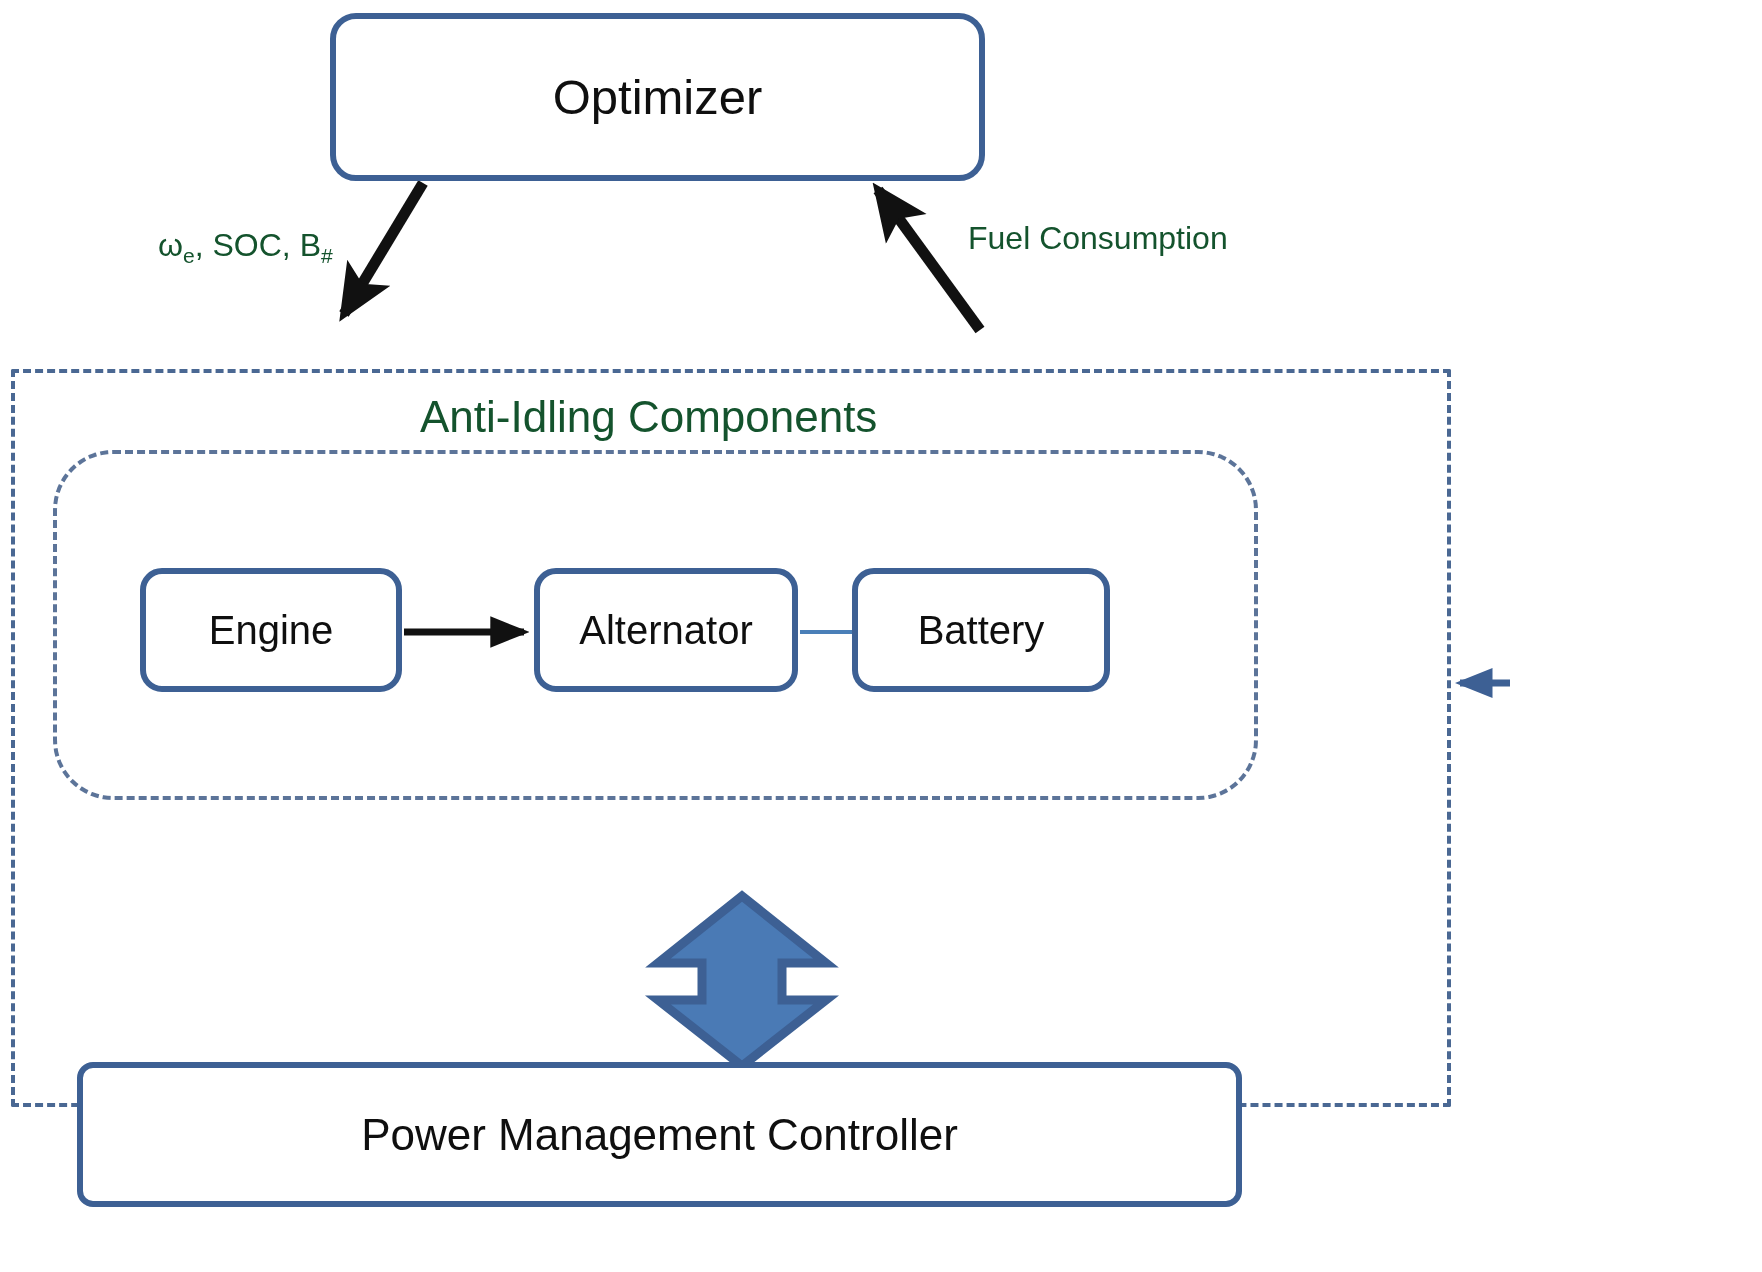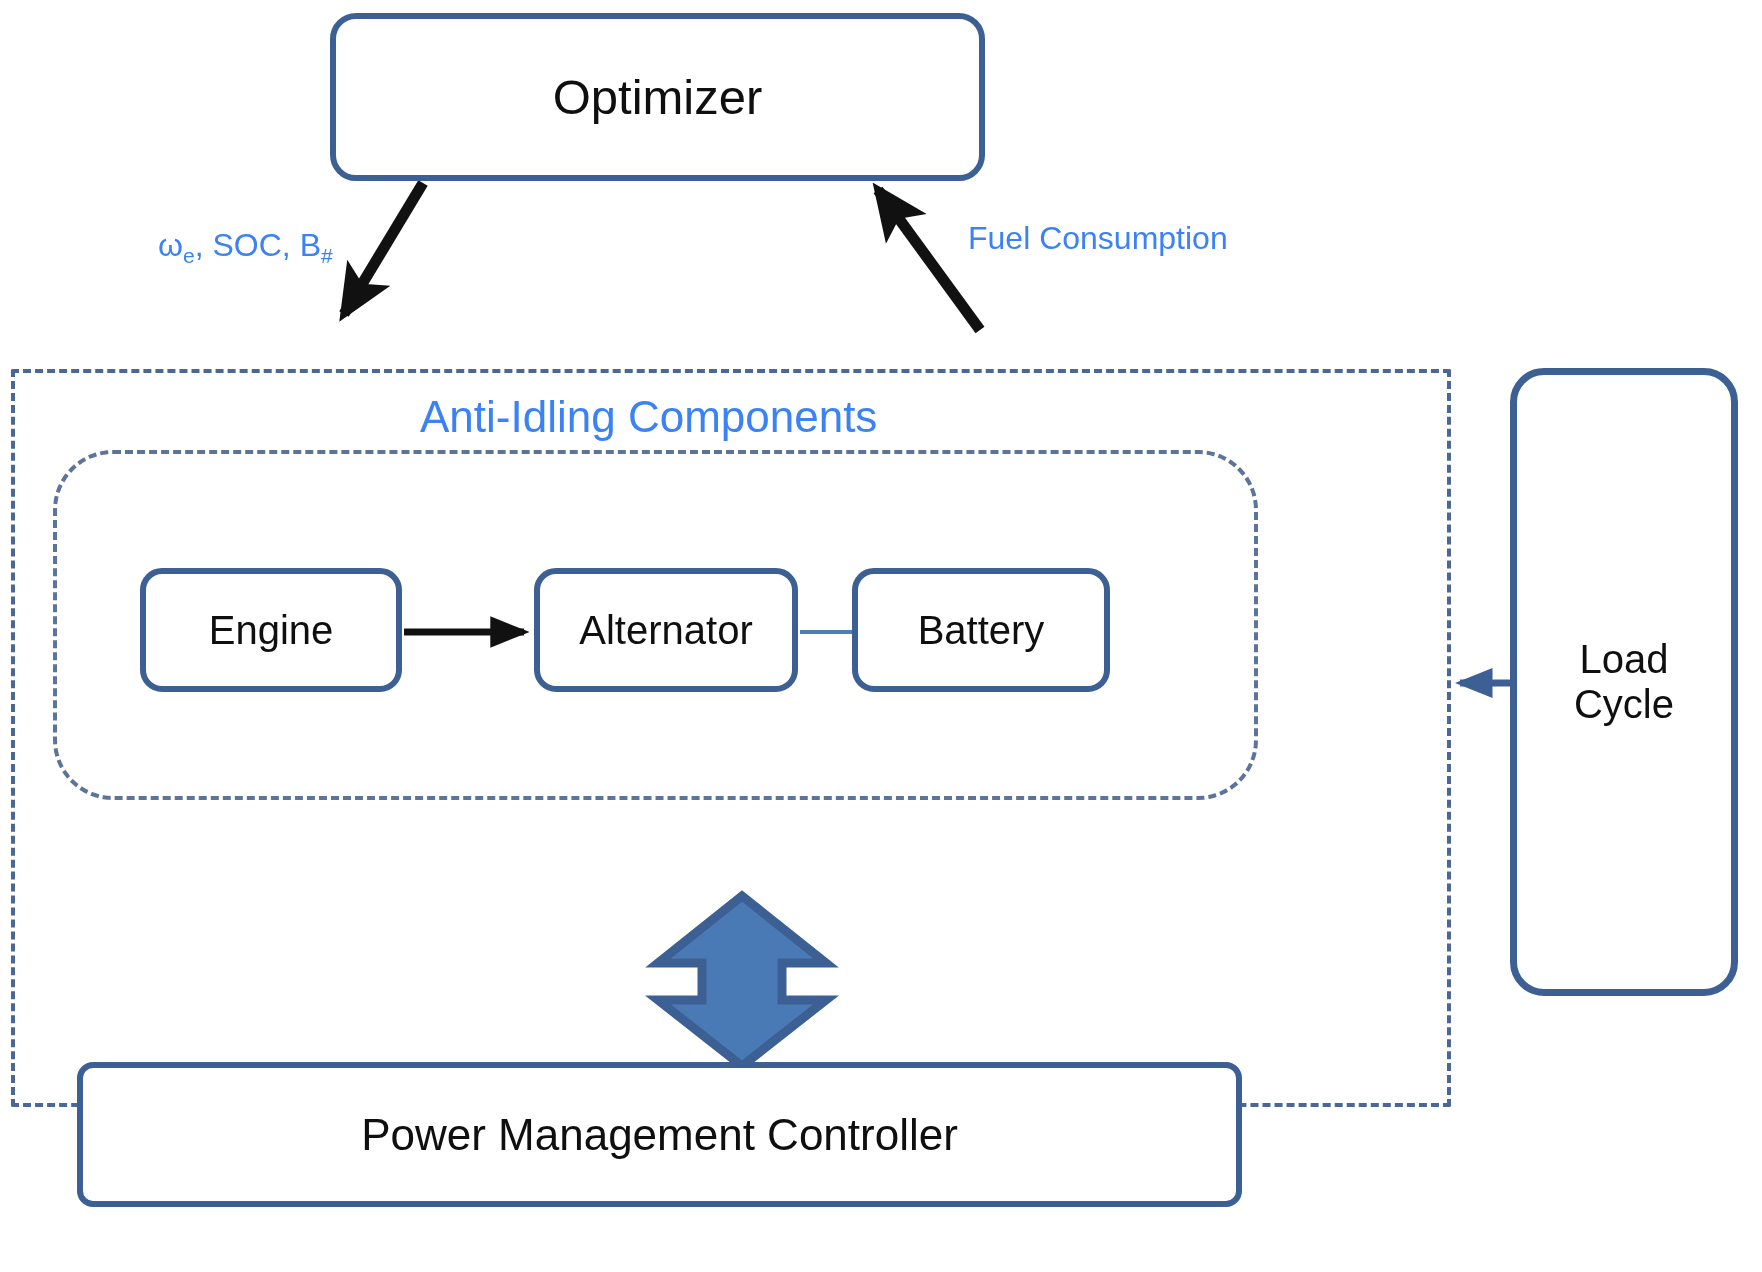--- a/index.html
+++ b/index.html
@@ -109,21 +109,21 @@
     left: 53px;
     top: 450px;
     width: 1205px;
     height: 350px;
     border: 4px dashed #5c7499;
     border-radius: 60px;
   }
 
   .floating-label {
     position: absolute;
-    color: #3b82f6;
+    color: #14532d;
     z-index: 4;
     white-space: nowrap;
   }
   #anti-idling-title {
     left: 420px;
     top: 365px;
     font-size: 44px;
     margin-top: 27px;
   }
   #signals-label {
@@ -200,26 +200,20 @@
   </div>
 
   <div class="node" id="battery-box">
     <span class="node-label">Battery</span>
   </div>
 
   <div class="node" id="pmc-box">
     <span class="node-label">Power Management Controller</span>
   </div>
 
-  <div class="node" id="load-cycle-box">
-    <span class="node-label">
-      <span>Load</span><br>
-      <span>Cycle</span>
-    </span>
-  </div>
 
   <div class="floating-label" id="anti-idling-title">Anti-Idling Components</div>
 
   <div class="floating-label" id="signals-label">
     <span>ω</span><sub>e</sub><span>, SOC, B</span><sub>#</sub>
   </div>
 
   <div class="floating-label" id="fuel-label">Fuel Consumption</div>
 
 </div>

